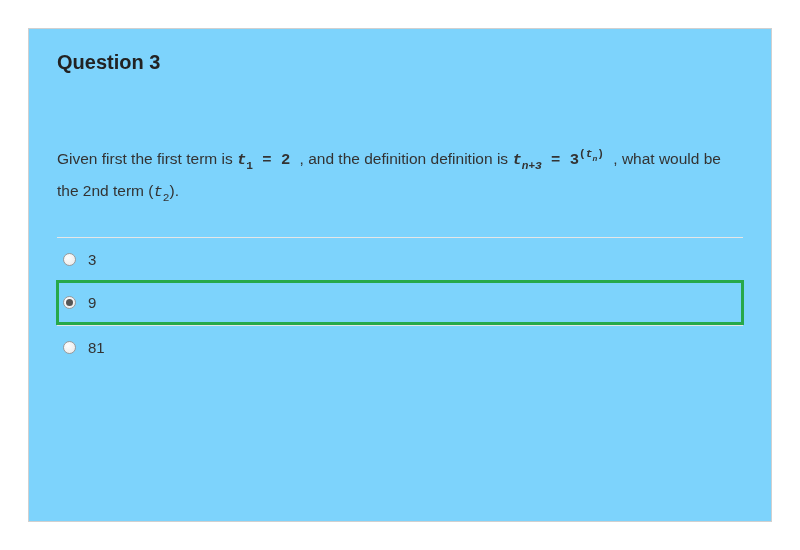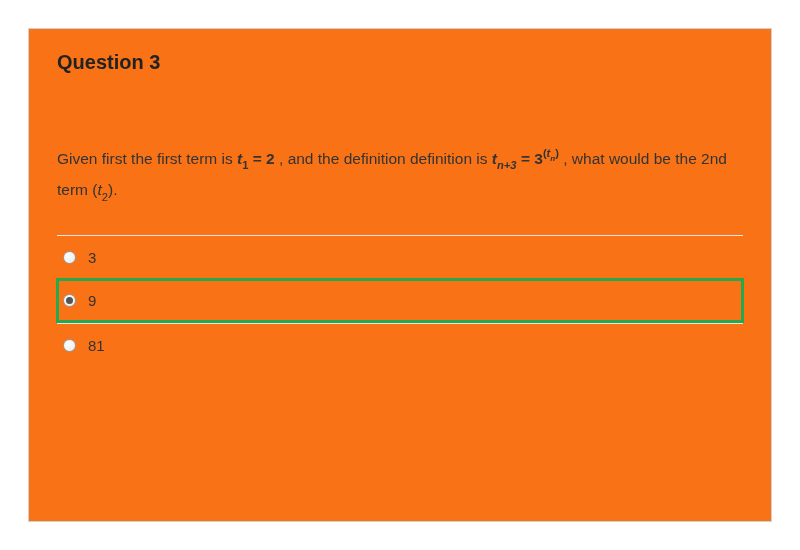--- a/index.html
+++ b/index.html
@@ -8,35 +8,35 @@
     background: #ffffff;
     width: 800px;
     height: 550px;
     padding: 28px;
   }
   .card {
     border: 1px solid #d0d0d0;
     width: 100%;
     height: 100%;
     padding: 22px 28px 20px 28px;
-    background: #f97316;
+    background: #7dd3fc;
   }
   .q-title {
     font-size: 20px;
     font-weight: bold;
     color: #222;
     margin-bottom: 70px;
   }
   .q-body {
     font-size: 15.5px;
     color: #333;
     line-height: 1.9;
     margin-bottom: 28px;
   }
-  .math { font-family: Liberation Sans, sans-serif; white-space: nowrap; }
+  .math { font-family: Liberation Mono, monospace; white-space: nowrap; }
   .mi { font-style: italic; }
   .sub { font-size: 0.72em; vertical-align: sub; position: relative; top: 0.1em; }
   .sup { font-size: 0.72em; vertical-align: super; position: relative; top: -0.1em; }
   .bold { font-weight: bold; }
   .options {}
   .opt {
     display: flex;
     align-items: center;
     gap: 12px;
     padding: 13px 6px;

